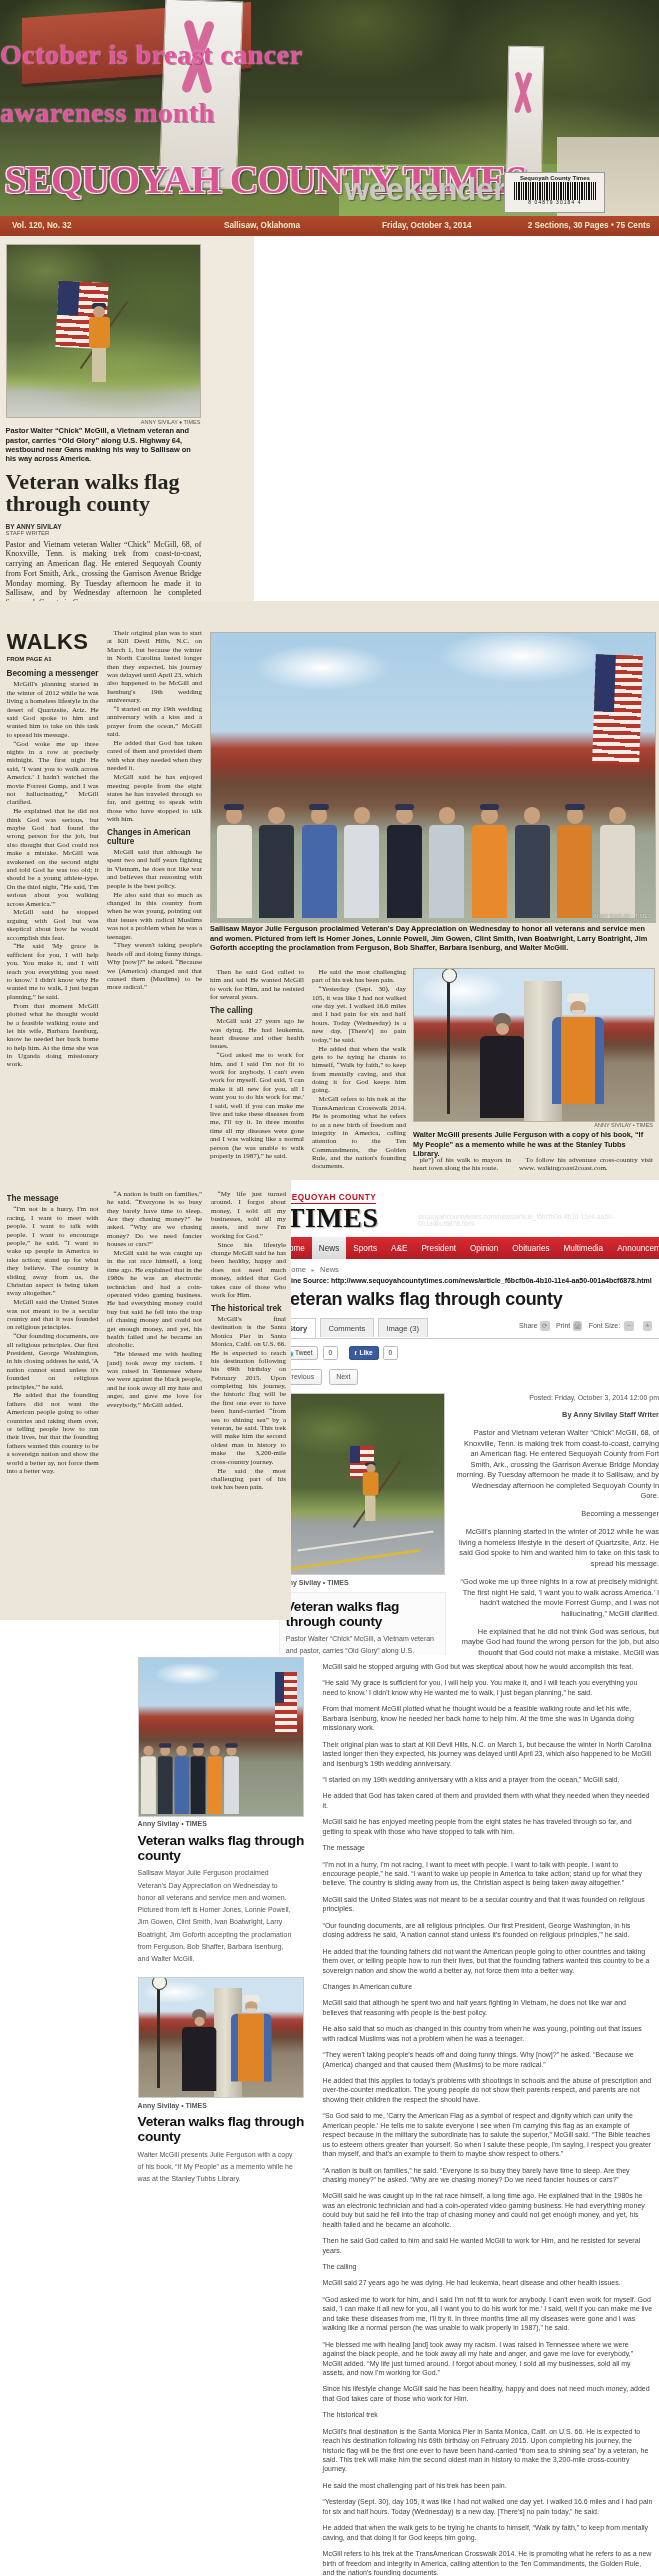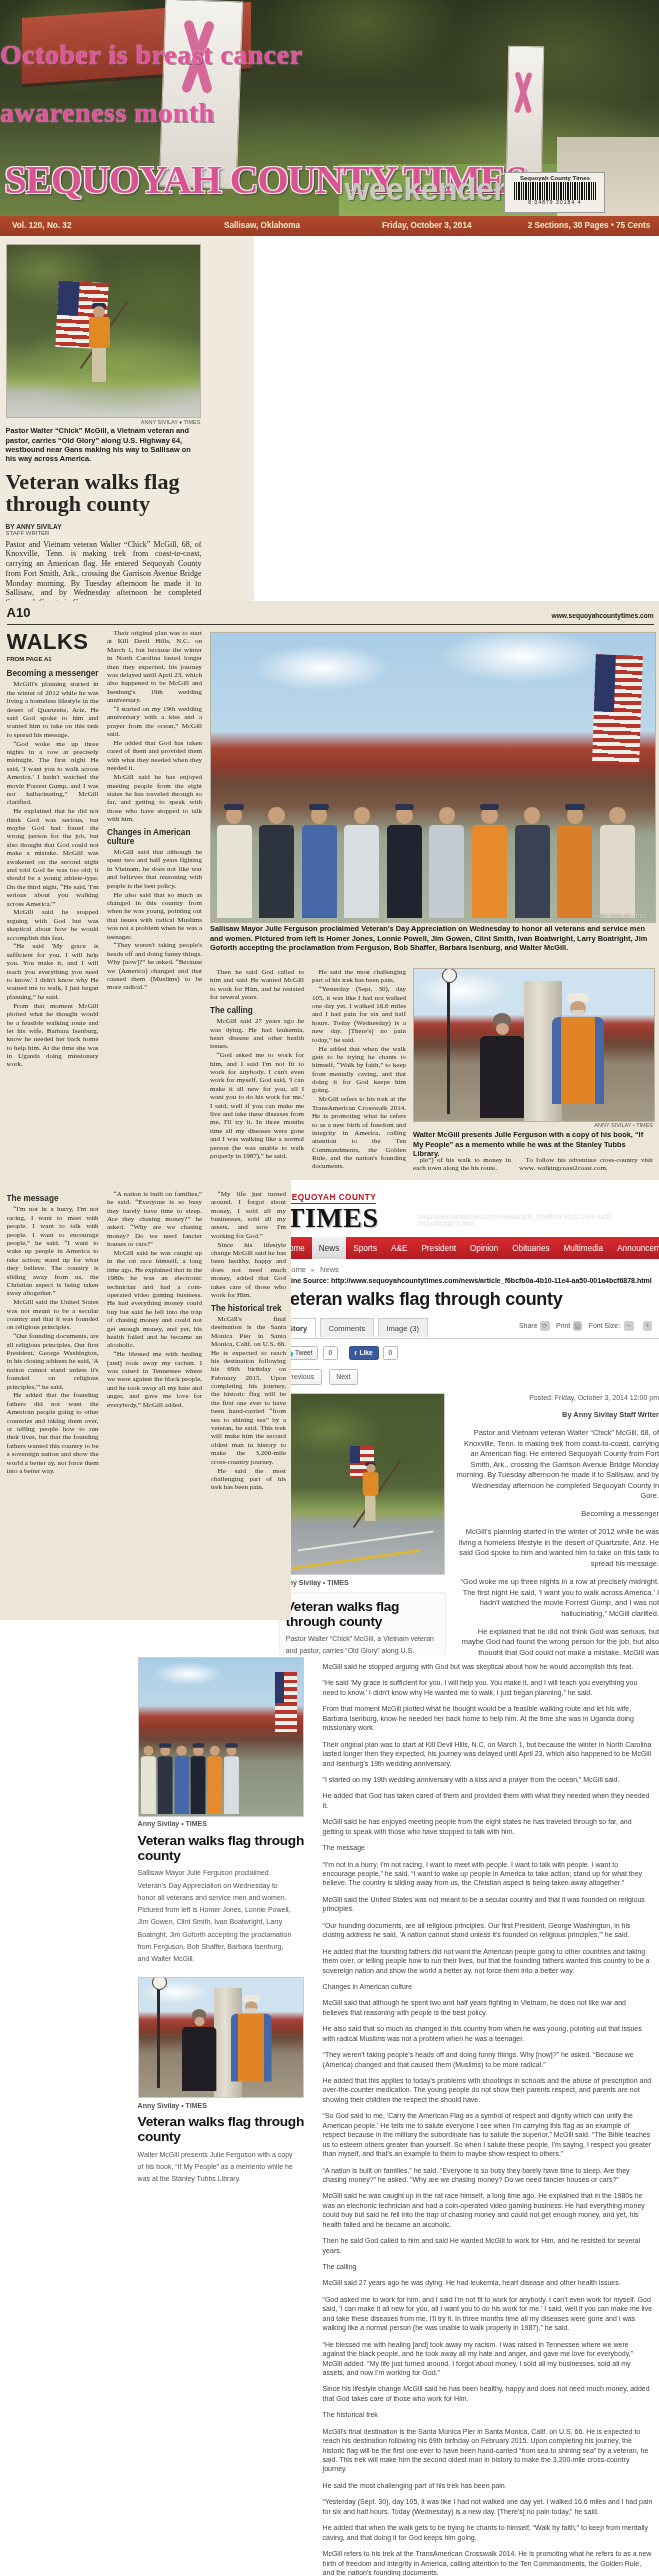--- a/index.html
+++ b/index.html
@@ -270,24 +270,20 @@
       <div class="fc-byline">BY ANNY SIVILAY</div>
       <div class="fc-byline2">STAFF WRITER</div>
       <div class="fc-lead">Pastor and Vietnam veteran Walter “Chick” McGill, 68, of Knoxville, Tenn. is making trek from coast-to-coast, carrying an American flag. He entered Sequoyah County from Fort Smith, Ark., crossing the Garrison Avenue Bridge Monday morning. By Tuesday afternoon he made it to Sallisaw, and by Wednesday afternoon he completed Sequoyah County in Gore.</div>
       <div class="fc-jump">
         <span>SEE </span><b>WALKS</b><span>, A10</span>
       </div>
     </div>
   </div>
 
   <div class="jump">
-    <div class="jump-head">
-      <span class="jump-pageno">A10</span>
-      <span class="jump-site">www.sequoyahcountytimes.com</span>
-    </div>
     <div class="col jp-col1">
       <div class="walks-slug">WALKS</div>
       <div class="walks-from">FROM PAGE A1</div>
       <div>
           <p class="subhead">Becoming a messenger</p>
           <p class="">McGill's planning started in the winter of 2012 while he was living a homeless lifestyle in the desert of Quartzsite, Ariz. He said God spoke to him and wanted him to take on this task to spread his message.</p>
           <p class="">“God woke me up three nights in a row at precisely midnight. The first night He said, 'I want you to walk across America.' I hadn't watched the movie Forrest Gump, and I was not hallucinating,” McGill clarified.</p>
           <p class="">He explained that he did not think God was serious, but maybe God had found the wrong person for the job, but also thought that God could not make a mistake. McGill was awakened on the second night and told God he was too old; it should be a young athlete-type. On the third night, “He said, 'I'm serious about you walking across America.'”</p>
           <p class="">McGill said he stopped arguing with God but was skeptical about how he would accomplish this feat.</p>
           <p class="">“He said 'My grace is sufficient for you, I will help you. You make it, and I will teach you everything you need to know.' I didn't know why He wanted me to walk, I just began planning,” he said.</p>
@@ -388,21 +384,21 @@
           <div class="cap"></div>
           <div class="face"></div>
           <div class="beard"></div>
           <div class="body"></div>
         </div>
     </div>
     <div class="hp-credit">ANNY SIVILAY • TIMES</div>
     <div class="hp-caption">Walter McGill presents Julie Ferguson with a copy of his book, “If My People” as a memento while he was at the Stanley Tubbs Library.</div>
     <div class="col jp-mini1">
       <div>
-          <p class="">ple”) of his walk to money in each town along the his route.</p>
+          <p class="">ple”) of his walk to mayors in heart town along the his route.</p>
         </div>
     </div>
     <div class="col jp-mini2">
       <div>
           <p class="">To follow his adventure cross-country visit www. walkingcoast2coast.com.</p>
         </div>
     </div>
   </div>
 
   <div class="band2">

